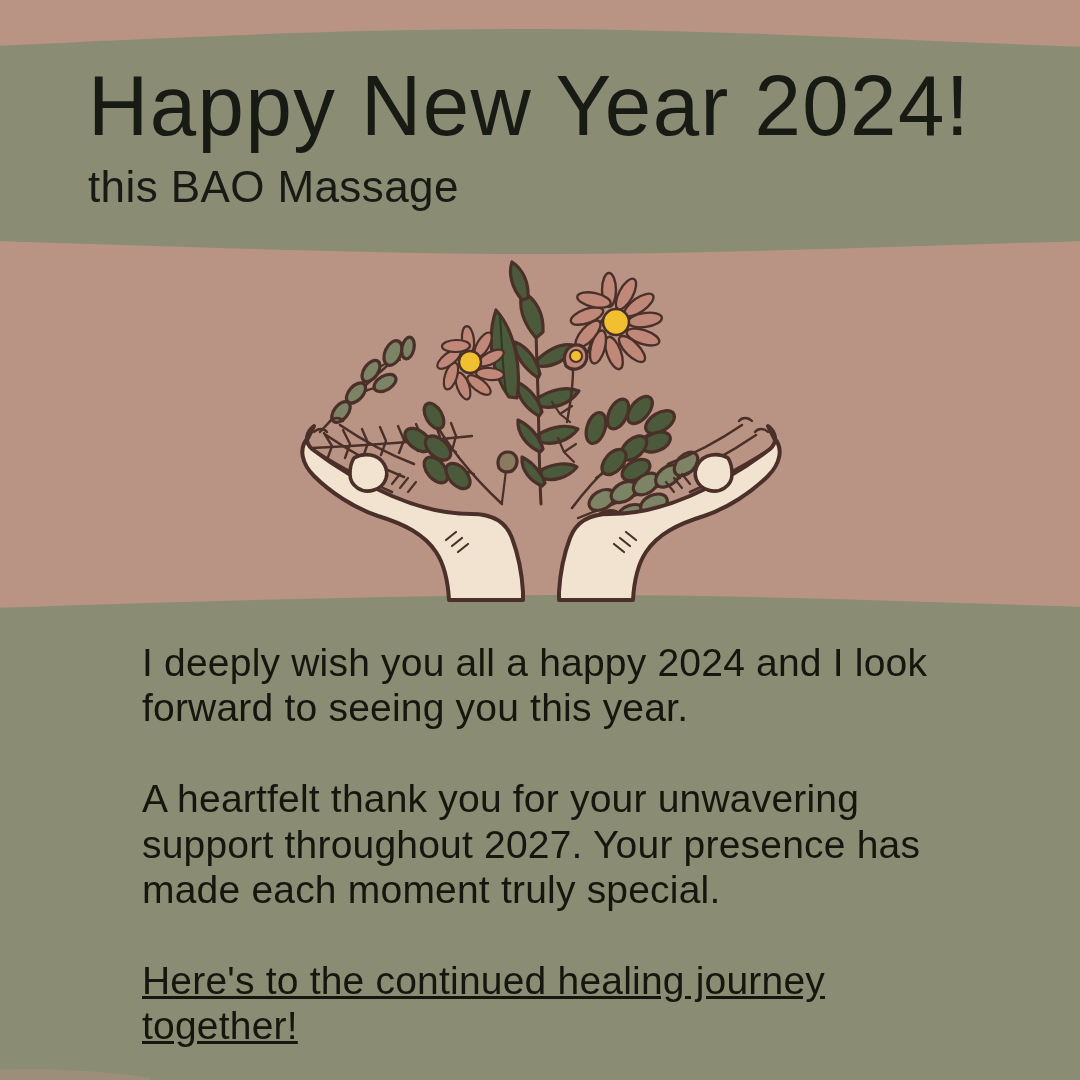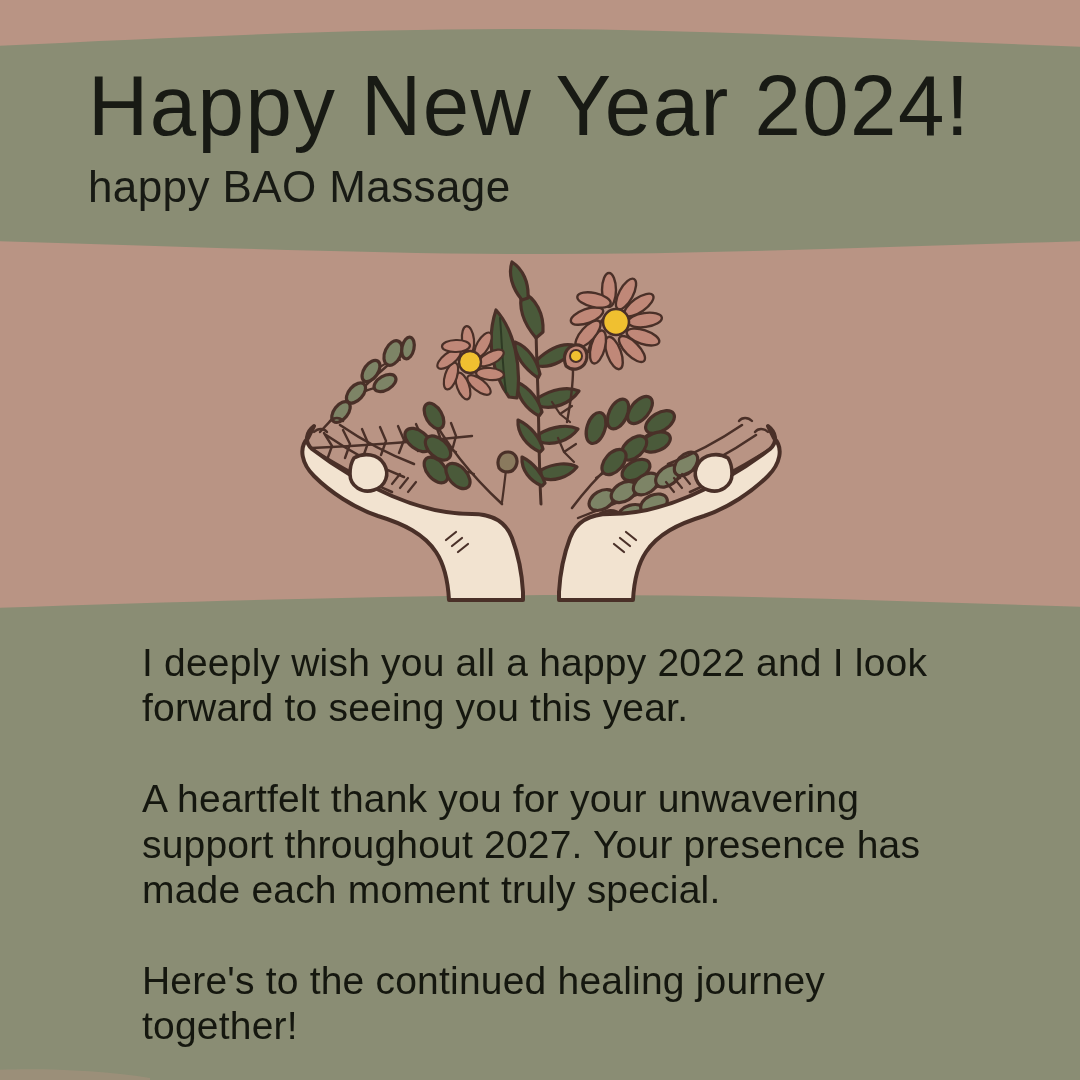--- a/index.html
+++ b/index.html
@@ -75,21 +75,21 @@
   }
   .paragraph {
     font-family: "Liberation Sans", sans-serif;
     font-size: 39px;
     line-height: 1.16;
     font-weight: 400;
     color: #15170f;
     margin: 0 0 46px 0;
     letter-spacing: 0.2px;
   }
-  .paragraph:last-child { margin-bottom: 0; }
+  .paragraph:last-child { margin-bottom: 0; text-decoration: underline; }
 </style>
 </head>
 <body>
 
 <div id="card">
 
   <svg id="bands" viewBox="0 0 1080 1080" preserveAspectRatio="none">
 
     <rect x="0" y="0" width="1080" height="1080" fill="#b99484"></rect>
 
@@ -97,21 +97,21 @@
              L 1085,241 C 900,246 720,254 545,254 C 380,254 200,247 -5,241 Z"></path>
 
     <path fill="#8a8d74" d="M -5,608 C 200,601 380,596 545,595 C 720,594 900,601 1085,607
              L 1085,1085 L -5,1085 Z"></path>
 
     <path fill="#b99484" opacity="0.35" d="M -5,1070 C 40,1068 100,1070 150,1078 L 150,1085 L -5,1085 Z"></path>
   </svg>
 
   <div class="header-block">
     <h1 class="title">Happy New Year 2024!</h1>
-    <div class="subtitle">happy BAO Massage</div>
+    <div class="subtitle">this BAO Massage</div>
   </div>
 
   <svg id="illustration" viewBox="0 0 490 352">
     <g fill="none" stroke="#4a3028" stroke-width="3.2" stroke-linecap="round" stroke-linejoin="round">
 
       <g>
 
         <g>
           <path d="M245,252 C243,215 243,180 242,142 C241,112 240,90 240,72" stroke="#4a3028" stroke-width="3"></path>
 
@@ -280,18 +280,18 @@
         <path d="M96,232 L104,222 M104,236 L112,226 M112,240 L120,230" stroke="#4a3028" stroke-width="2.2" fill="none"></path>
         <path d="M150,288 L160,280 M156,294 L166,286 M162,300 L172,292" stroke="#4a3028" stroke-width="2.2" fill="none"></path>
         <path d="M18,180 C22,176 28,176 31,180" stroke="#4a3028" stroke-width="2.4" fill="none"></path>
         <path d="M34,169 C38,165 44,165 47,169" stroke="#4a3028" stroke-width="2.4" fill="none"></path>
       </g>
 
     </g>
   </svg>
 
   <div class="message-block">
-    <p class="paragraph">I deeply wish you all a happy 2022 and I look forward to seeing you this year.</p>
+    <p class="paragraph">I deeply wish you all a happy 2024 and I look forward to seeing you this year.</p>
     <p class="paragraph">A heartfelt thank you for your unwavering support throughout 2027. Your presence has made each moment truly special.</p>
     <p class="paragraph">Here's to the continued healing journey together!</p>
   </div>
 
 </div>
 
 </body></html>

